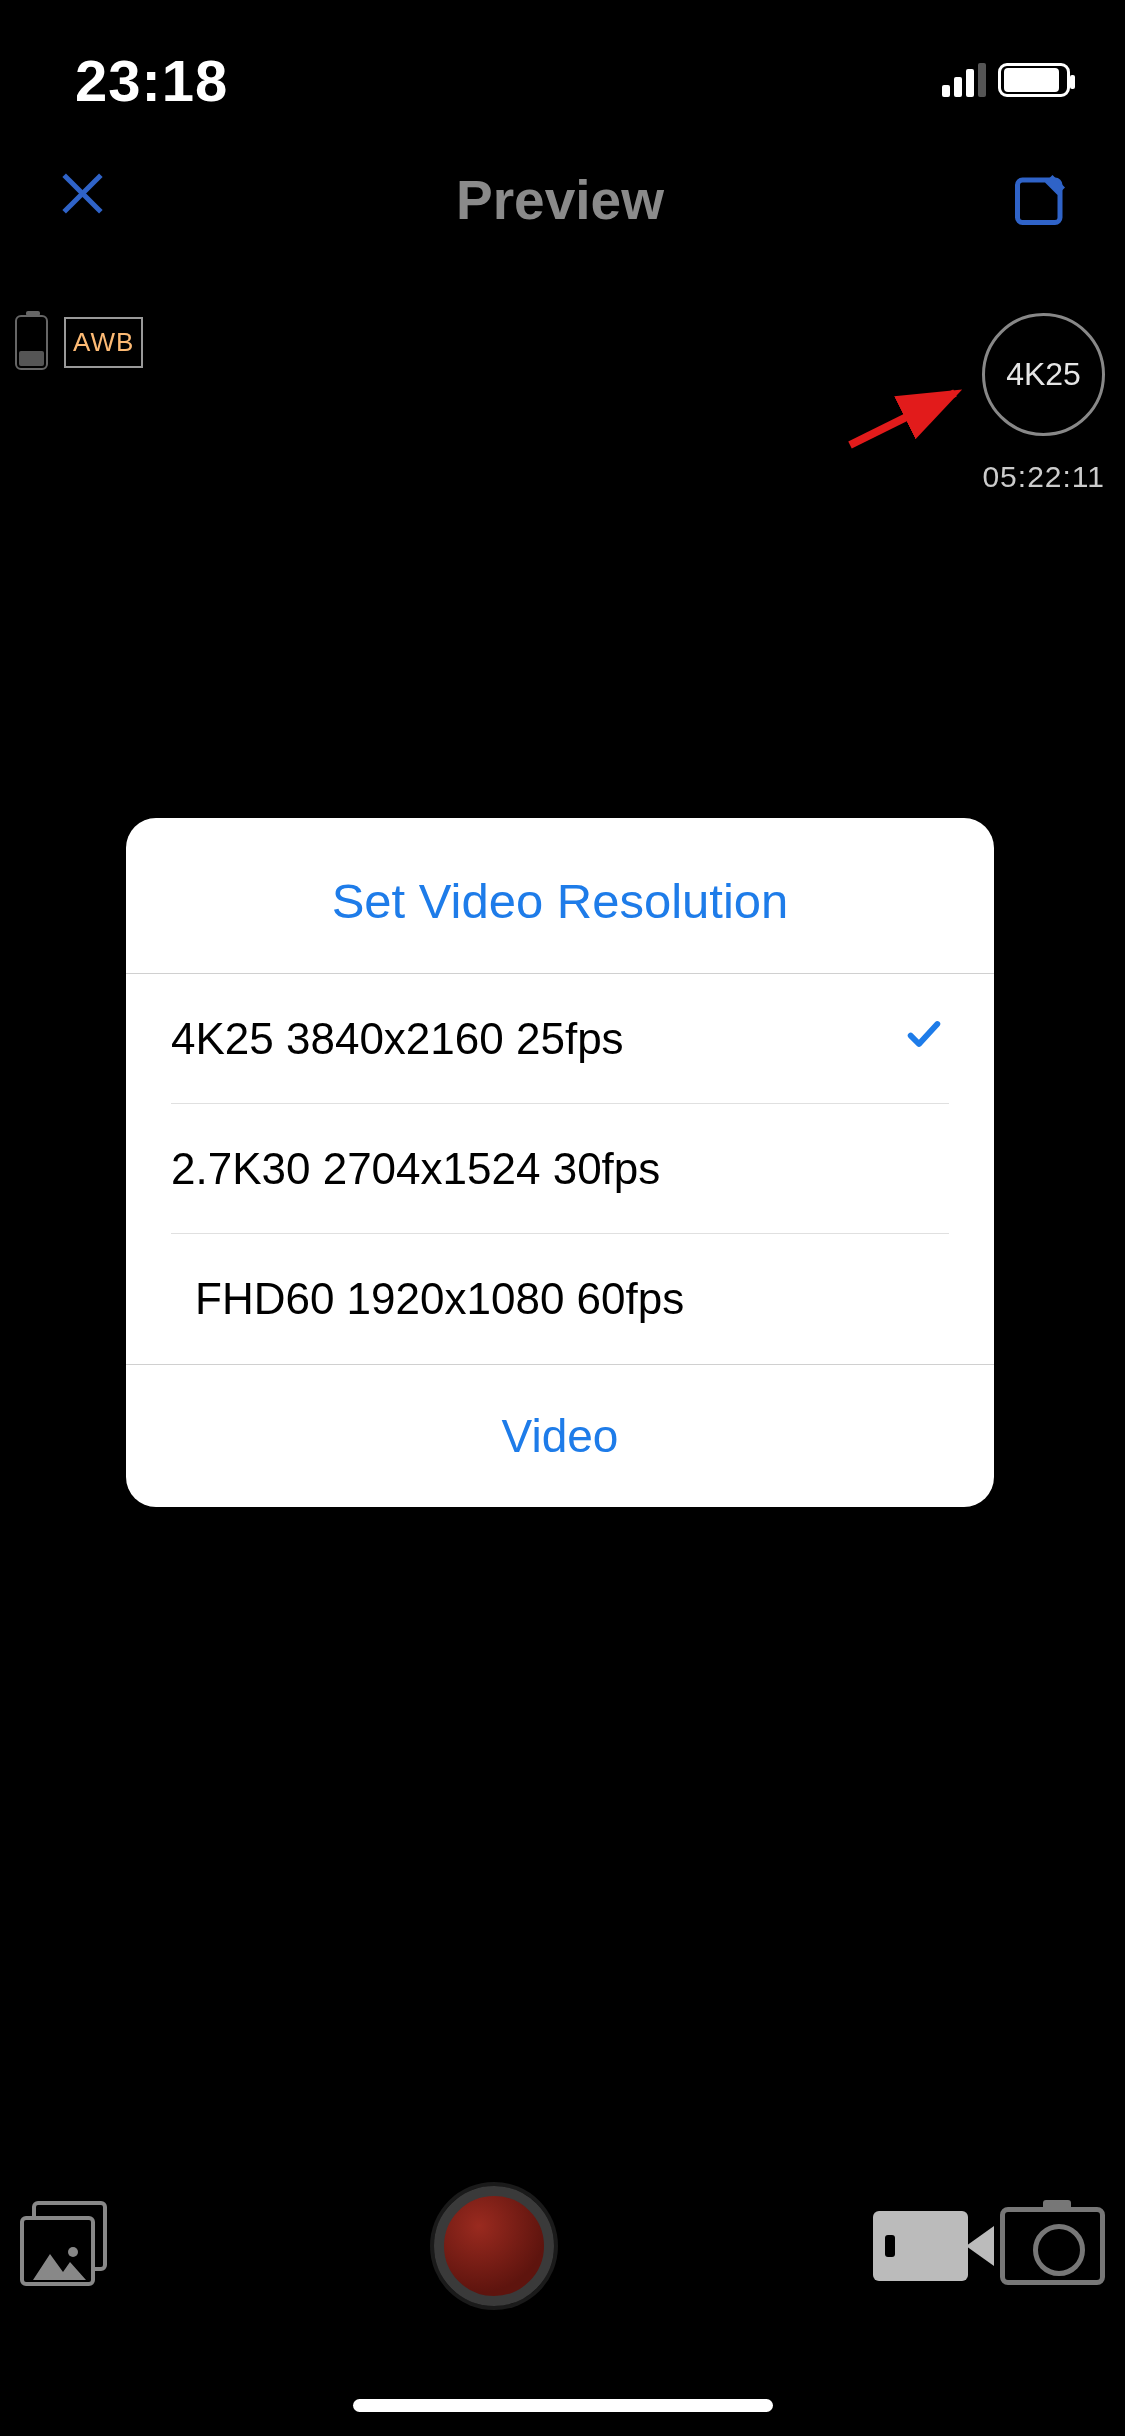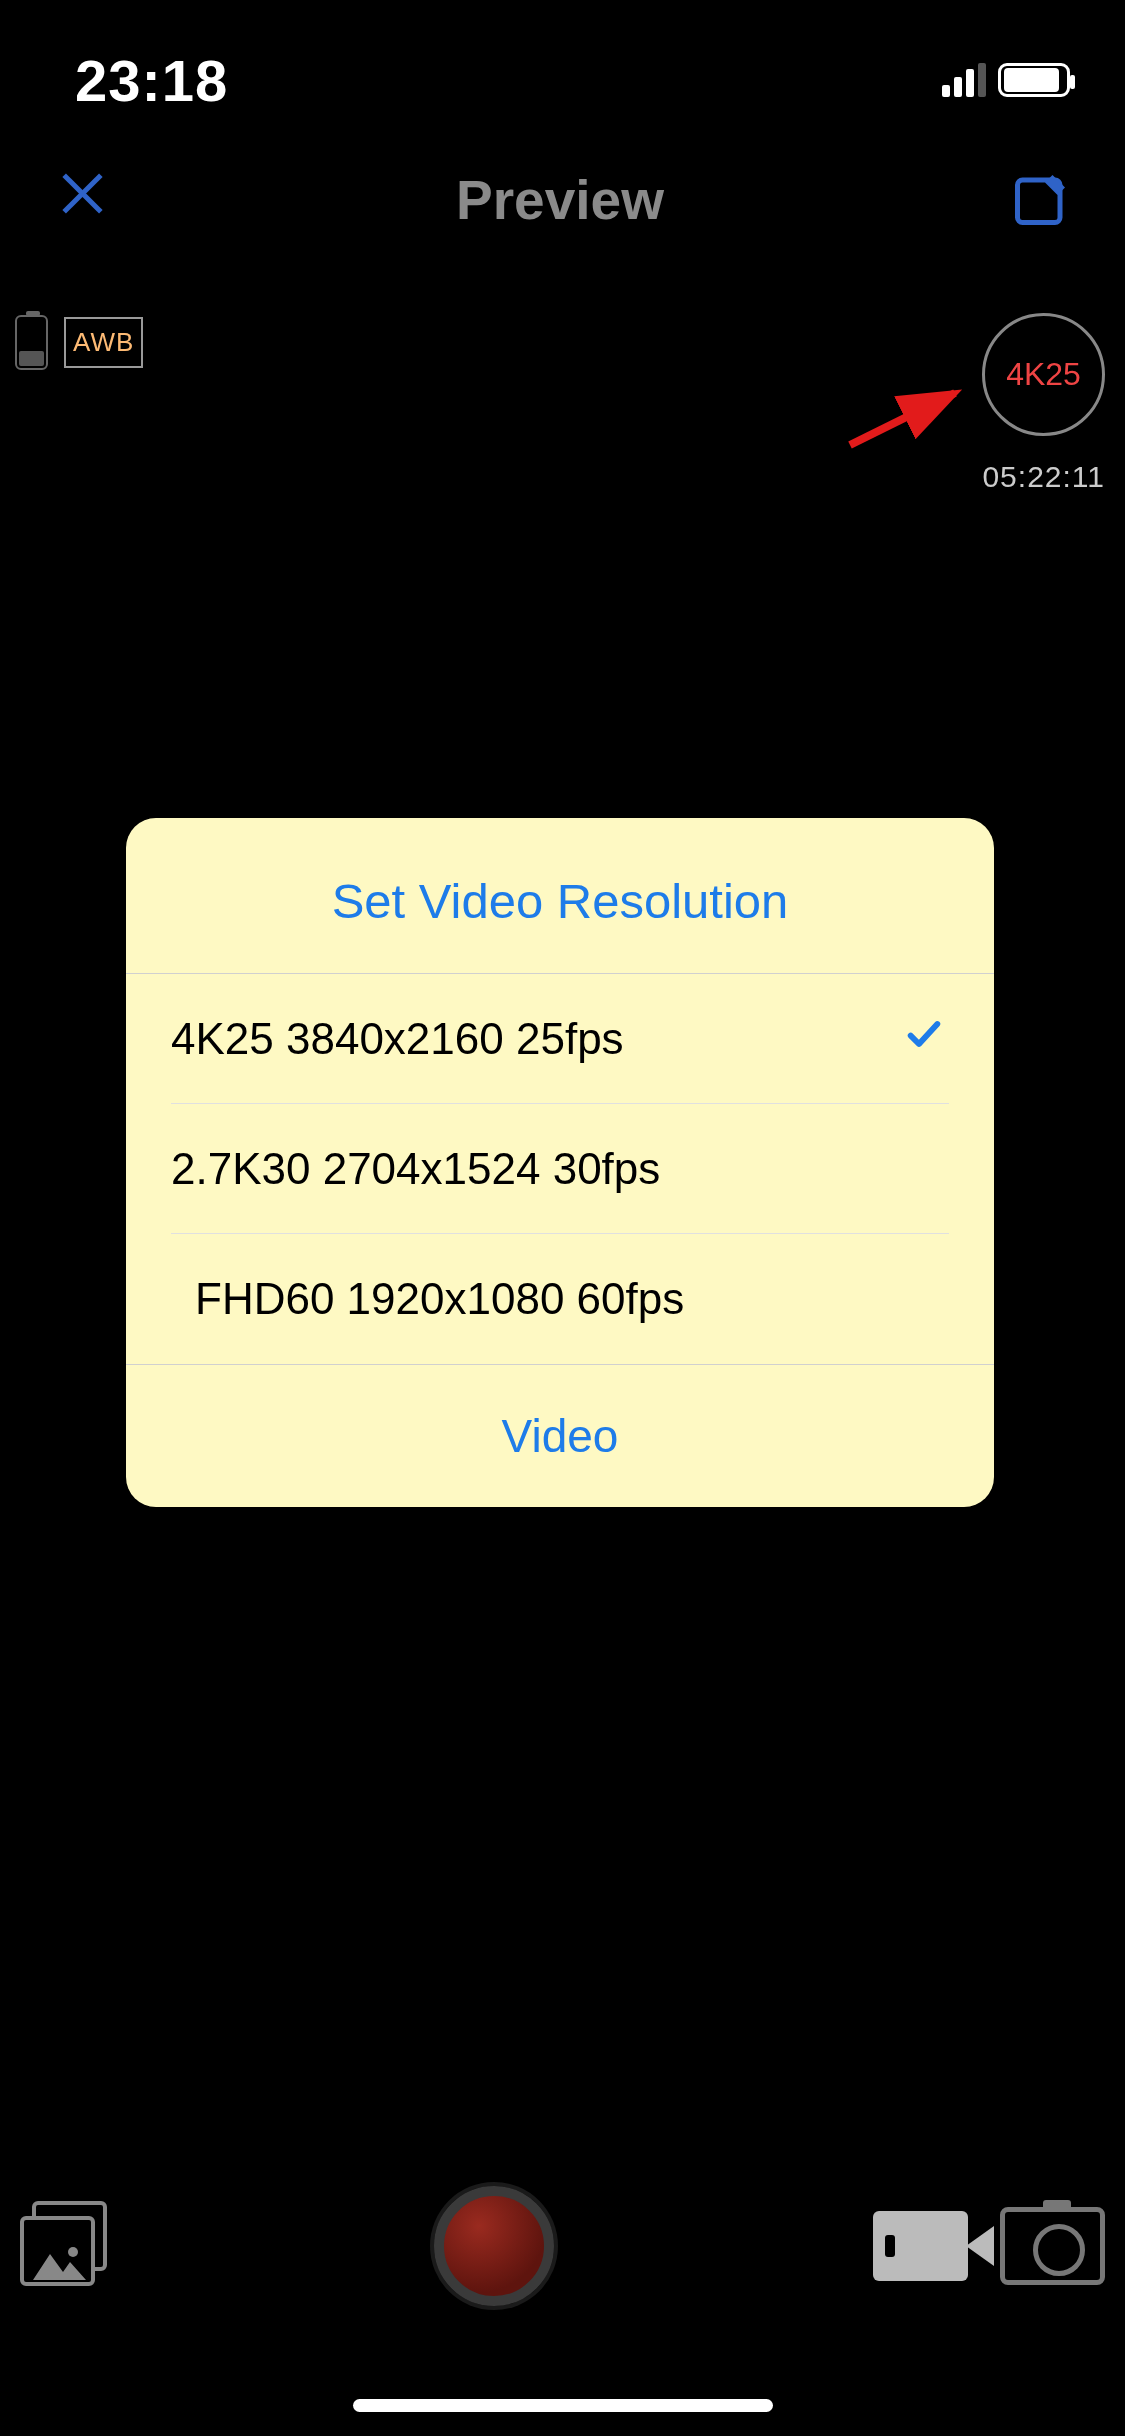--- a/index.html
+++ b/index.html
@@ -23,26 +23,26 @@
   .nav-title { color:#8A8A8A; font-size:55px; font-weight:700; }
   .edit-icon { width:60px; height:60px; color:#2F63C8; }
   
   .indicators { position:absolute; top:315px; left:15px; display:flex; align-items:center; gap:16px;}
   .batt-ind { width:33px; height:55px; border:2px solid #666; border-radius:6px; position:relative;}
   .batt-ind::before{content:"";position:absolute;top:-6px;left:9px;width:14px;height:5px;background:#666;border-radius:2px;}
   .batt-ind-fill{position:absolute;bottom:2px;left:2px;right:2px;height:15px;background:#555;border-radius:2px;}
   .awb { border:2px solid #999; color:#fdba74; font-size:26px; padding:8px 7px; letter-spacing:1px; font-weight:500;}
   
   .res-badge-wrap { position:absolute; top:313px; right:20px; text-align:center;}
-  .res-badge { width:123px; height:123px; border:3px solid #888; border-radius:50%; display:flex; align-items:center; justify-content:center; color:#ef4444; font-size:32px; margin-bottom:24px;}
+  .res-badge { width:123px; height:123px; border:3px solid #888; border-radius:50%; display:flex; align-items:center; justify-content:center; color:#e5e5e5; font-size:32px; margin-bottom:24px;}
   .rec-time { color:#ccc; font-size:30px; letter-spacing:1px; text-align:right;}
   
   .arrow { position:absolute; top:385px; left:840px; width:130px; height:70px; }
   
-  .modal { position:absolute; top:818px; left:126px; width:868px; background:#fef9c3; border-radius:30px; overflow:hidden; color:#000;}
+  .modal { position:absolute; top:818px; left:126px; width:868px; background:#ffffff; border-radius:30px; overflow:hidden; color:#000;}
   .modal-title { text-align:center; color:#1E7CE9; font-size:49px; padding:55px 20px 44px; border-bottom:1px solid #D0D0D0;}
   .options { padding: 0 45px; }
   .option { display:flex; align-items:center; justify-content:space-between; height:130px; border-bottom:1px solid #E0E0E0; font-size:44px; color:#000; }
   .option:last-child { border-bottom:none;margin-left:24px; }
   .check { color:#1E7CE9; }
   .modal-close { text-align:center; color:#1E7CE9; font-size:46px; font-weight:500; padding:44px 0; border-top:1px solid #D0D0D0;}
   
   .bottom-bar { position:absolute; bottom:130px; left:0; right:0; height:120px; display:flex; align-items:center; justify-content:space-between; padding:0 20px;}
   .gallery-icon { width:95px; height:90px; position:relative;}
   .gallery-icon .back{position:absolute;top:0;left:12px;width:75px;height:70px;border:4px solid #888;border-radius:6px;}

